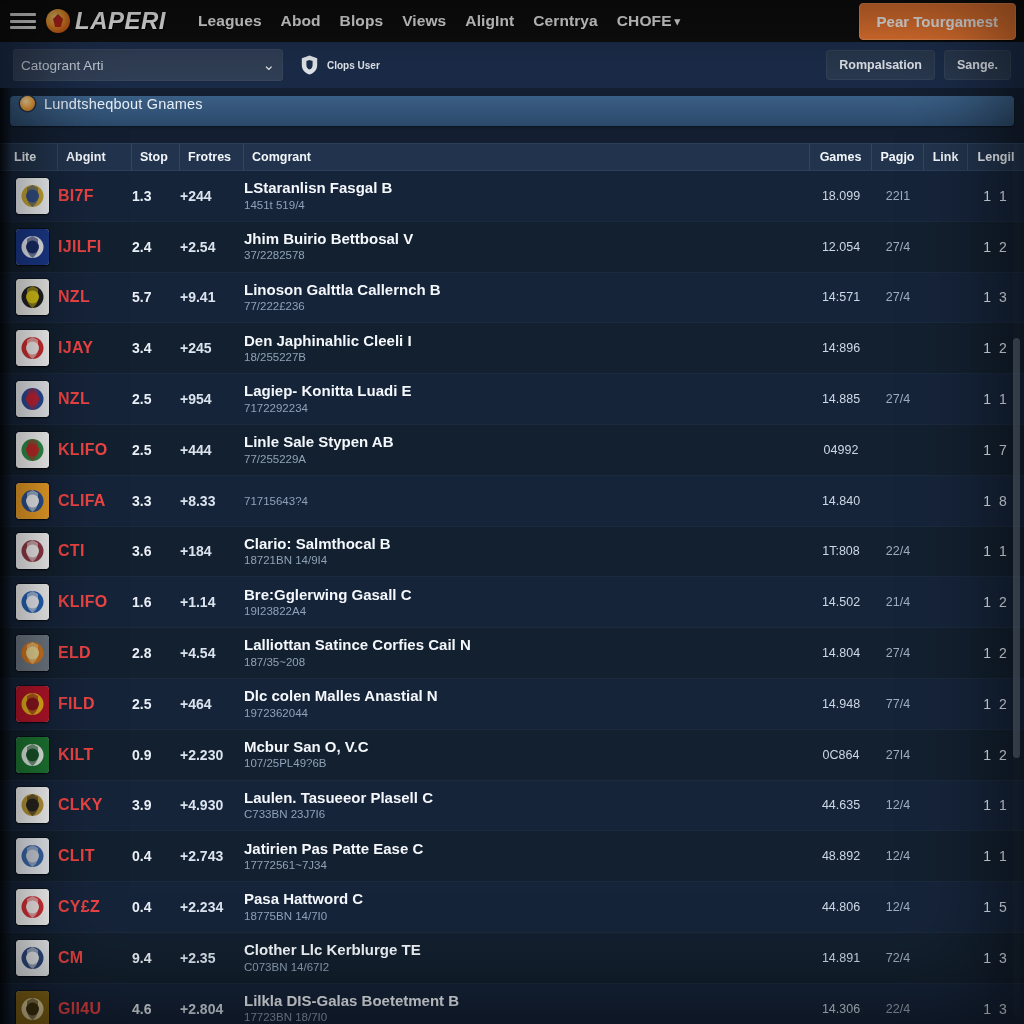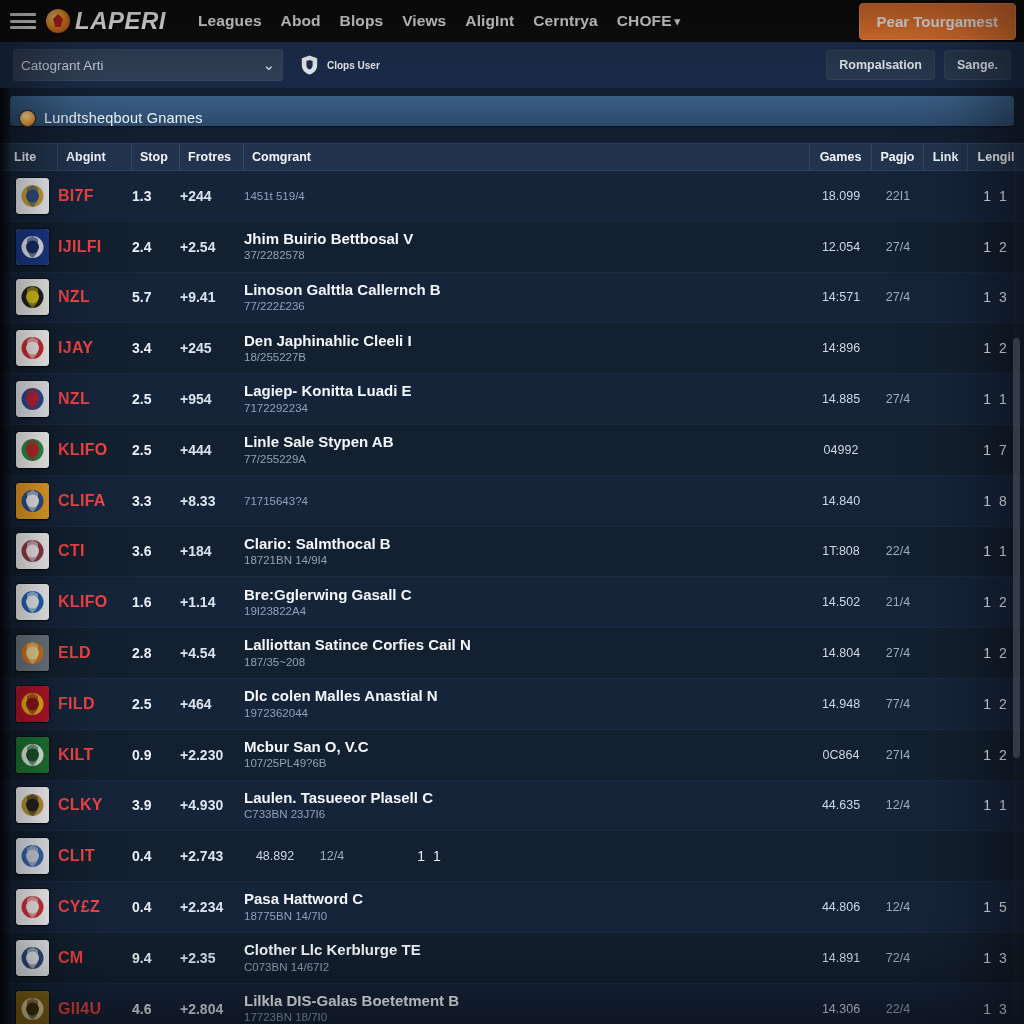--- a/index.html
+++ b/index.html
@@ -69,21 +69,21 @@
   .subbtn {
     background:#2b3b52; color:#e7edf4; font-size:12.5px; font-weight:bold;
     padding: 8px 13px; border-radius: 4px; cursor:pointer; white-space: nowrap;
     box-shadow: inset 0 0 0 1px rgba(255,255,255,.05);
   }
 
   
   .banner {
     margin: 8px 10px 17px 10px; height: 30px; border-radius: 4px;
     background: linear-gradient(180deg,#3c6188 0%, #2c4a6b 100%);
-    display:flex; align-items:flex-end; padding: 0 10px; gap: 9px;
+    display:flex; align-items:flex-start; padding: 0 10px; gap: 9px;
     box-shadow: 0 1px 2px rgba(0,0,0,.45);
   }
   .banner-dot {
     width: 15px; height: 15px; border-radius:50%;
     background: radial-gradient(circle at 38% 35%, #ffe2a8 0%, #f0a23c 55%, #b8661c 100%);
     box-shadow: 0 0 0 1.5px #20334a;
   }
   .banner-title { color:#eaf2fa; font-size: 14.5px; letter-spacing: .2px; white-space:nowrap; }
 
   
@@ -224,20 +224,21 @@
     <circle cx="16.5" cy="18" r="11" fill="#c8a227" opacity="0.92"></circle>
     <circle cx="16.5" cy="18" r="6.5" fill="#2d4a8a" opacity="0.9"></circle>
     <path d="M16.5 7 L22 10 V19 C22 24 19 27 16.5 29 C14 27 11 24 11 19 V10 Z" fill="#2d4a8a" opacity="0.55"></path>
   </svg>
             </div>
      </div>
      <div class="c-abbr">BI7F</div>
      <div class="c-stop">1.3</div>
      <div class="c-frot">+244</div>
      <div class="c-name">
+        <div class="t1">LStaranlisn Fasgal B</div>
         <div class="t2">1451t 519/4</div>
      </div>
      <div class="c-games">18.099</div>
      <div class="c-pagjo">22I1</div>
      <div class="c-link"></div>
      <div class="c-lengil">1 1</div>
         </div>
         <div class="row alt">
           <div class="c-crest">
        <div class="crest">
@@ -520,20 +521,24 @@
     <rect width="33" height="36" fill="#eef2f7"></rect>
     <circle cx="16.5" cy="18" r="11" fill="#2c5ea8" opacity="0.92"></circle>
     <circle cx="16.5" cy="18" r="6.5" fill="#d8dde4" opacity="0.9"></circle>
     <path d="M16.5 7 L22 10 V19 C22 24 19 27 16.5 29 C14 27 11 24 11 19 V10 Z" fill="#d8dde4" opacity="0.55"></path>
   </svg>
             </div>
      </div>
      <div class="c-abbr">CLIT</div>
      <div class="c-stop">0.4</div>
      <div class="c-frot">+2.743</div>
+     <div class="c-name">
+        <div class="t1">Jatirien Pas Patte Ease C</div>
+        <div class="t2">17772561~7J34</div>
+     </div>
      <div class="c-games">48.892</div>
      <div class="c-pagjo">12/4</div>
      <div class="c-link"></div>
      <div class="c-lengil">1 1</div>
         </div>
         <div class="row">
           <div class="c-crest">
        <div class="crest">
               <svg viewBox="0 0 33 36" width="33" height="36">
     <rect width="33" height="36" fill="#ffffff"></rect>

